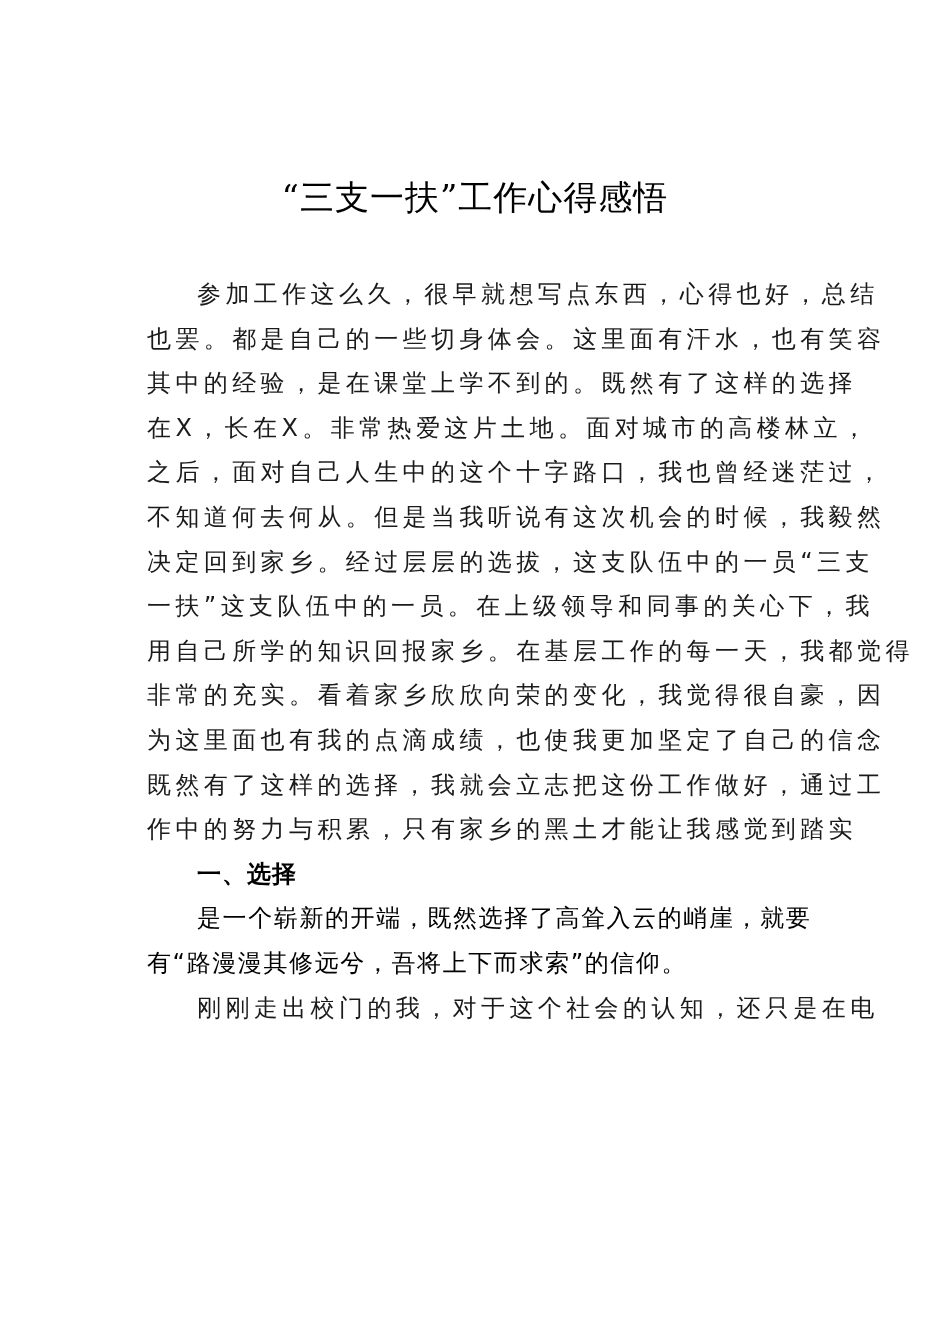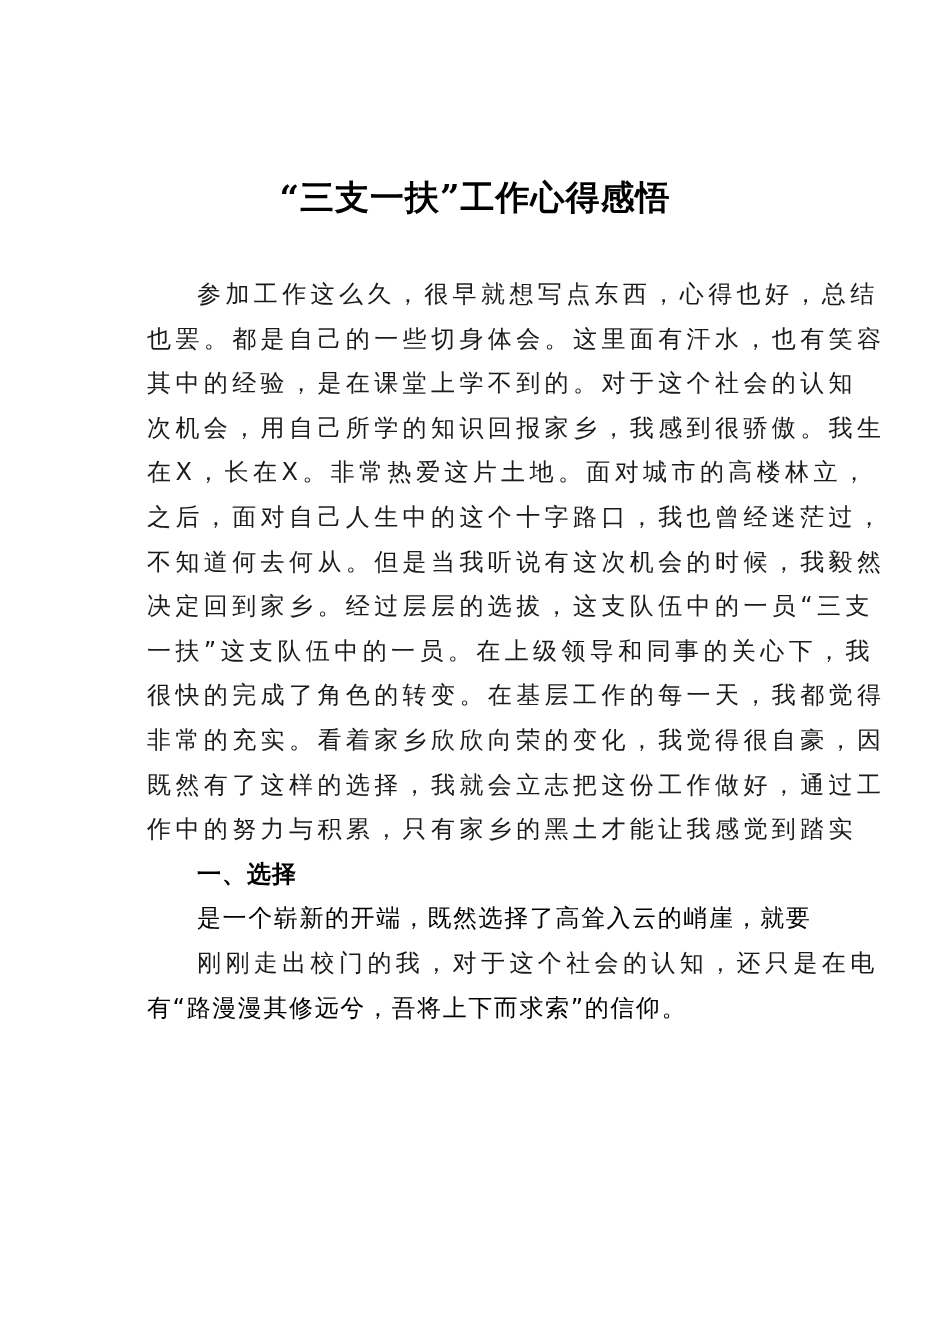--- a/index.html
+++ b/index.html
@@ -15,21 +15,21 @@
       font-family: "DejaVu Serif", "Liberation Serif", serif;
       color: #111111;
     }
     .page-title {
       position: absolute;
       left: 0;
       top: 172px;
       width: 950px;
       text-align: center;
       font-family: "DejaVu Serif", "Liberation Serif", serif;
-      font-weight: bold;
+      font-weight: normal;
       font-size: 34px;
       line-height: 50px;
       color: #000000;
       letter-spacing: 1px;
     }
     .body-text {
       position: absolute;
       left: 147px;
       top: 272px;
       width: 660px;
@@ -69,33 +69,33 @@
 </head>
 <body>
 
 <div>
   <div class="page-title">“三支一扶”工作心得感悟</div>
 
   <div class="body-text">
     <div>
       <div class="line indent">参加工作这么久，很早就想写点东西，心得也好，总结</div>
       <div class="line">也罢。都是自己的一些切身体会。这里面有汗水，也有笑容</div>
-      <div class="line">其中的经验，是在课堂上学不到的。对于这个社会的认知</div>
-      <div class="line">次机会，用自己所学的知识回报家乡，我感到很骄傲。我生</div>
+      <div class="line">其中的经验，是在课堂上学不到的。既然有了这样的选择</div>
       <div class="line">在X，长在X。非常热爱这片土地。面对城市的高楼林立，</div>
       <div class="line">之后，面对自己人生中的这个十字路口，我也曾经迷茫过，</div>
       <div class="line">不知道何去何从。但是当我听说有这次机会的时候，我毅然</div>
       <div class="line">决定回到家乡。经过层层的选拔，这支队伍中的一员“三支</div>
       <div class="line">一扶”这支队伍中的一员。在上级领导和同事的关心下，我</div>
-      <div class="line">很快的完成了角色的转变。在基层工作的每一天，我都觉得</div>
+      <div class="line">用自己所学的知识回报家乡。在基层工作的每一天，我都觉得</div>
       <div class="line">非常的充实。看着家乡欣欣向荣的变化，我觉得很自豪，因</div>
+      <div class="line">为这里面也有我的点滴成绩，也使我更加坚定了自己的信念</div>
       <div class="line">既然有了这样的选择，我就会立志把这份工作做好，通过工</div>
       <div class="line">作中的努力与积累，只有家乡的黑土才能让我感觉到踏实</div>
     </div>
 
     <div>
       <div class="line indent heading">一、选择</div>
       <div class="line indent bold">是一个崭新的开端，既然选择了高耸入云的峭崖，就要</div>
+      <div class="line bold last">有“路漫漫其修远兮，吾将上下而求索”的信仰。</div>
       <div class="line indent">刚刚走出校门的我，对于这个社会的认知，还只是在电</div>
-      <div class="line bold last">有“路漫漫其修远兮，吾将上下而求索”的信仰。</div>
     </div>
   </div>
 </div>
 
 </body></html>

